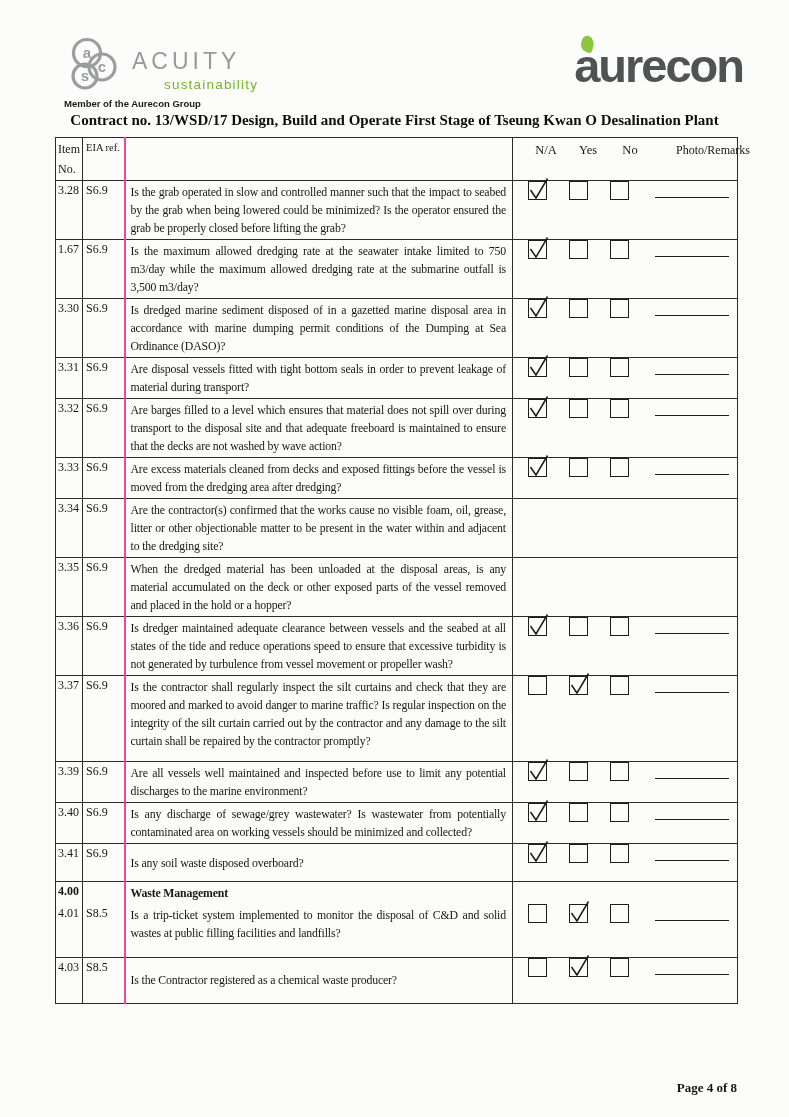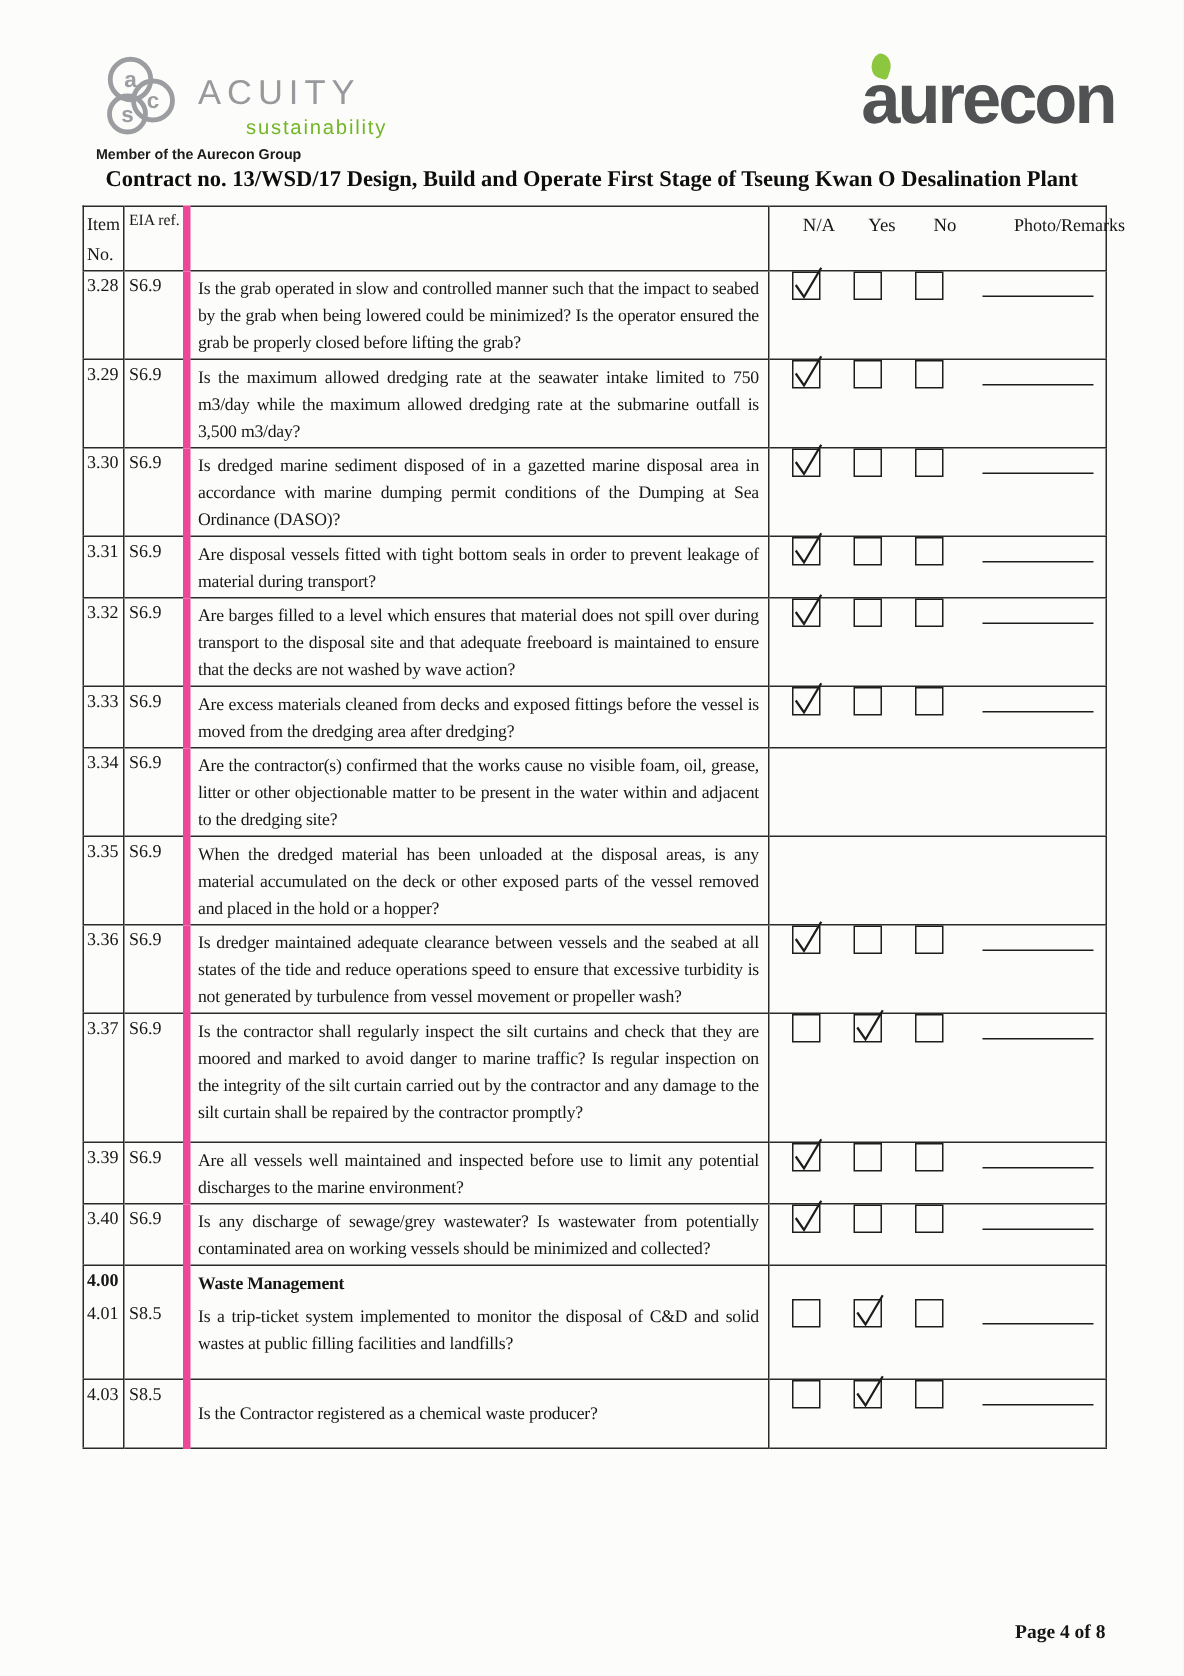--- a/index.html
+++ b/index.html
@@ -24,21 +24,21 @@
   .doc-title { position:absolute; top:112px; left:0; width:100%; text-align:center;
                font-size:15px; font-weight:bold; color:#0e0e0e; }
 
   
   table.checklist { position:absolute; top:137px; left:55px; width:682px;
                     border-collapse:collapse; table-layout:fixed; border:1.4px solid #2a2a2a; }
   .checklist tr { border-bottom:1px solid #2a2a2a; }
   .checklist tr.no-bottom { border-bottom:none; }
   .checklist td { vertical-align:top; }
   .c-item { border-right:1px solid #2a2a2a; font-size:12px; padding:2px 0 0 2px; }
-  .c-eia  { border-right:5px solid #ec4899; font-size:12px; padding:2px 0 0 3px; }
+  .c-eia  { border-right:2px solid #ec4899; font-size:12px; padding:2px 0 0 3px; }
   .c-q    { border-right:1px solid #2a2a2a; font-size:11.8px; letter-spacing:-0.15px;
             line-height:18px; text-align:justify; padding:2px 6px 2px 5px; }
   .c-q.vc { vertical-align:middle; }
   .c-checks { vertical-align:middle; position:relative; }
   .bold { font-weight:bold; }
 
   .check-group { position:relative; height:24px; }
   .cb { position:absolute; top:0; width:19px; height:19px; border:1.6px solid #1d1d1d; }
   .cb-na  { left:15px; } .cb-yes { left:56px; } .cb-no { left:97px; }
   .tick { position:absolute; left:-4px; top:-7px; width:27px; height:27px; overflow:visible; }
@@ -129,21 +129,21 @@
                   <path d="M5.5 15 L11 23 L22.5 3.5"></path>
                 </svg>
               </div>
               <div class="cb cb-yes"></div>
               <div class="cb cb-no"></div>
               <div class="remark-line"></div>
             </div>
           </td>
         </tr>
         <tr style="height: 57px;">
-          <td class="c-item">3.29</td>
+          <td class="c-item">1.67</td>
           <td class="c-eia">S6.9</td>
           <td class="c-q">Is the maximum allowed dredging rate at the seawater intake limited to 750 m3/day while the maximum allowed dredging rate at the submarine outfall is 3,500 m3/day?</td>
           <td class="c-checks">
             <div class="check-group">
               <div class="cb cb-na">
                 <svg class="tick" viewBox="0 0 27 27">
                   <path d="M5.5 15 L11 23 L22.5 3.5"></path>
                 </svg>
               </div>
               <div class="cb cb-yes"></div>
@@ -280,20 +280,37 @@
               <div class="cb cb-yes"></div>
               <div class="cb cb-no"></div>
               <div class="remark-line"></div>
             </div>
           </td>
         </tr>
         <tr style="height: 38px;">
           <td class="c-item">3.40</td>
           <td class="c-eia">S6.9</td>
           <td class="c-q">Is any discharge of sewage/grey wastewater? Is wastewater from potentially contaminated area on working vessels should be minimized and collected?</td>
+          <td class="c-checks">
+            <div class="check-group">
+              <div class="cb cb-na">
+                <svg class="tick" viewBox="0 0 27 27">
+                  <path d="M5.5 15 L11 23 L22.5 3.5"></path>
+                </svg>
+              </div>
+              <div class="cb cb-yes"></div>
+              <div class="cb cb-no"></div>
+              <div class="remark-line"></div>
+            </div>
+          </td>
+        </tr>
+        <tr style="height: 38px;">
+          <td class="c-item">3.41</td>
+          <td class="c-eia">S6.9</td>
+          <td class="c-q vc">Is any soil waste disposed overboard?</td>
           <td class="c-checks">
             <div class="check-group">
               <div class="cb cb-na">
                 <svg class="tick" viewBox="0 0 27 27">
                   <path d="M5.5 15 L11 23 L22.5 3.5"></path>
                 </svg>
               </div>
               <div class="cb cb-yes"></div>
               <div class="cb cb-no"></div>
               <div class="remark-line"></div>

